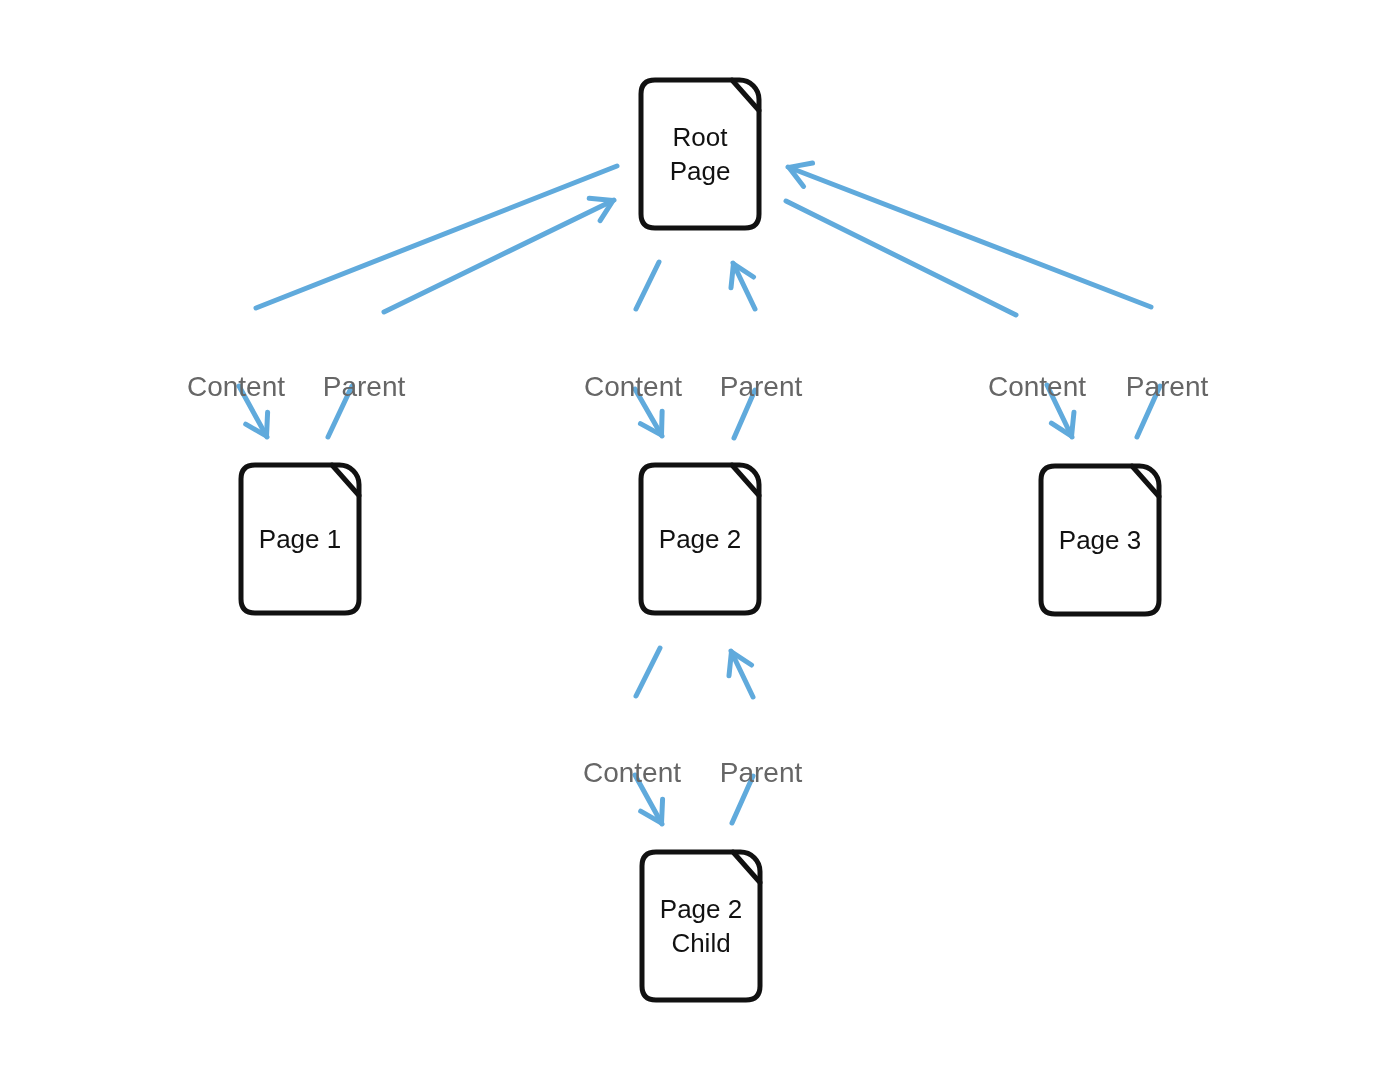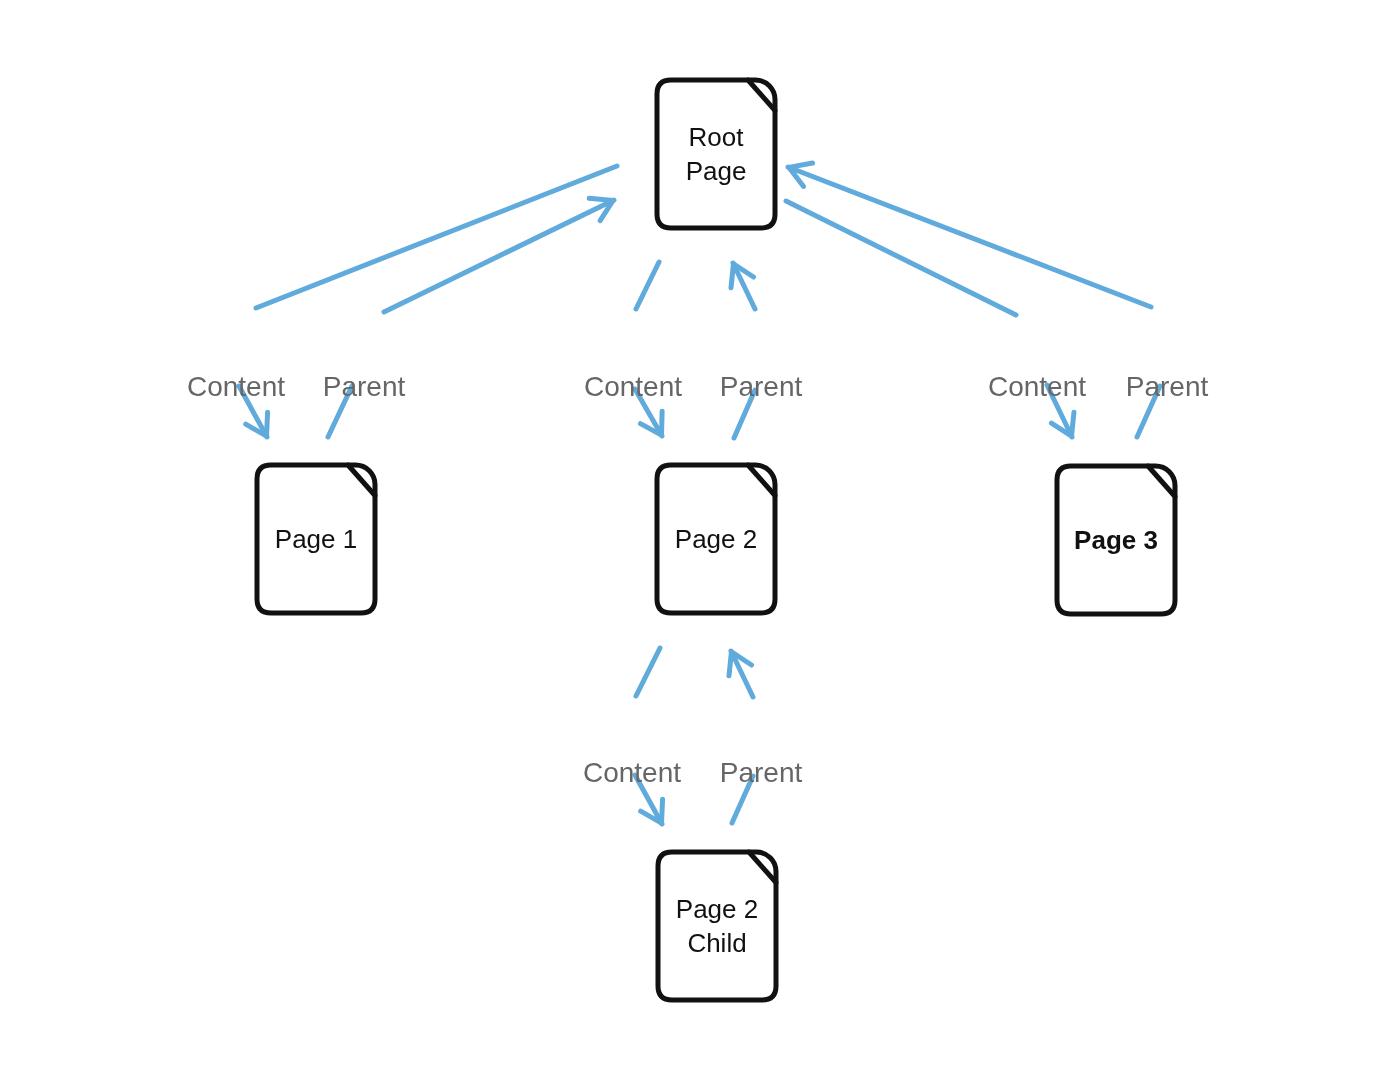--- a/index.html
+++ b/index.html
@@ -24,21 +24,20 @@
   }
   .arrows-layer line {
     stroke-width: 5;
     stroke-linecap: round;
     fill: none;
   }
   .node {
     position: absolute;
     width: 124px;
     height: 154px;
-    margin-left: 16px;
   }
   .doc {
     position: absolute;
     left: 0; top: 0;
     display: block;
   }
   .doc path {
     fill: none;
     stroke: #111111;
     stroke-width: 5;
@@ -120,21 +119,21 @@
   </div>
 
   <div class="node" style="left:638px; top:462px;">
     <svg class="doc" width="124" height="154" viewBox="0 0 124 154">
       <path d="M94 3 H17 Q3 3 3 17 V137 Q3 151 17 151 H107 Q121 151 121 137 V33.5 Z"></path>
       <path d="M94 3 H101.5 A19.5 19.5 0 0 1 121 22.5 V33.5"></path>
     </svg>
     <div class="node-label">Page 2</div>
   </div>
 
-  <div class="node" style="left:1038px; top:463px;font-weight:bold;">
+  <div class="node" style="left:1038px; top:463px;">
     <svg class="doc" width="124" height="154" viewBox="0 0 124 154">
       <path d="M94 3 H17 Q3 3 3 17 V137 Q3 151 17 151 H107 Q121 151 121 137 V33.5 Z"></path>
       <path d="M94 3 H101.5 A19.5 19.5 0 0 1 121 22.5 V33.5"></path>
     </svg>
     <div class="node-label">Page 3</div>
   </div>
 
   <div class="node" style="left:639px; top:849px;">
     <svg class="doc" width="124" height="154" viewBox="0 0 124 154">
       <path d="M94 3 H17 Q3 3 3 17 V137 Q3 151 17 151 H107 Q121 151 121 137 V33.5 Z"></path>

